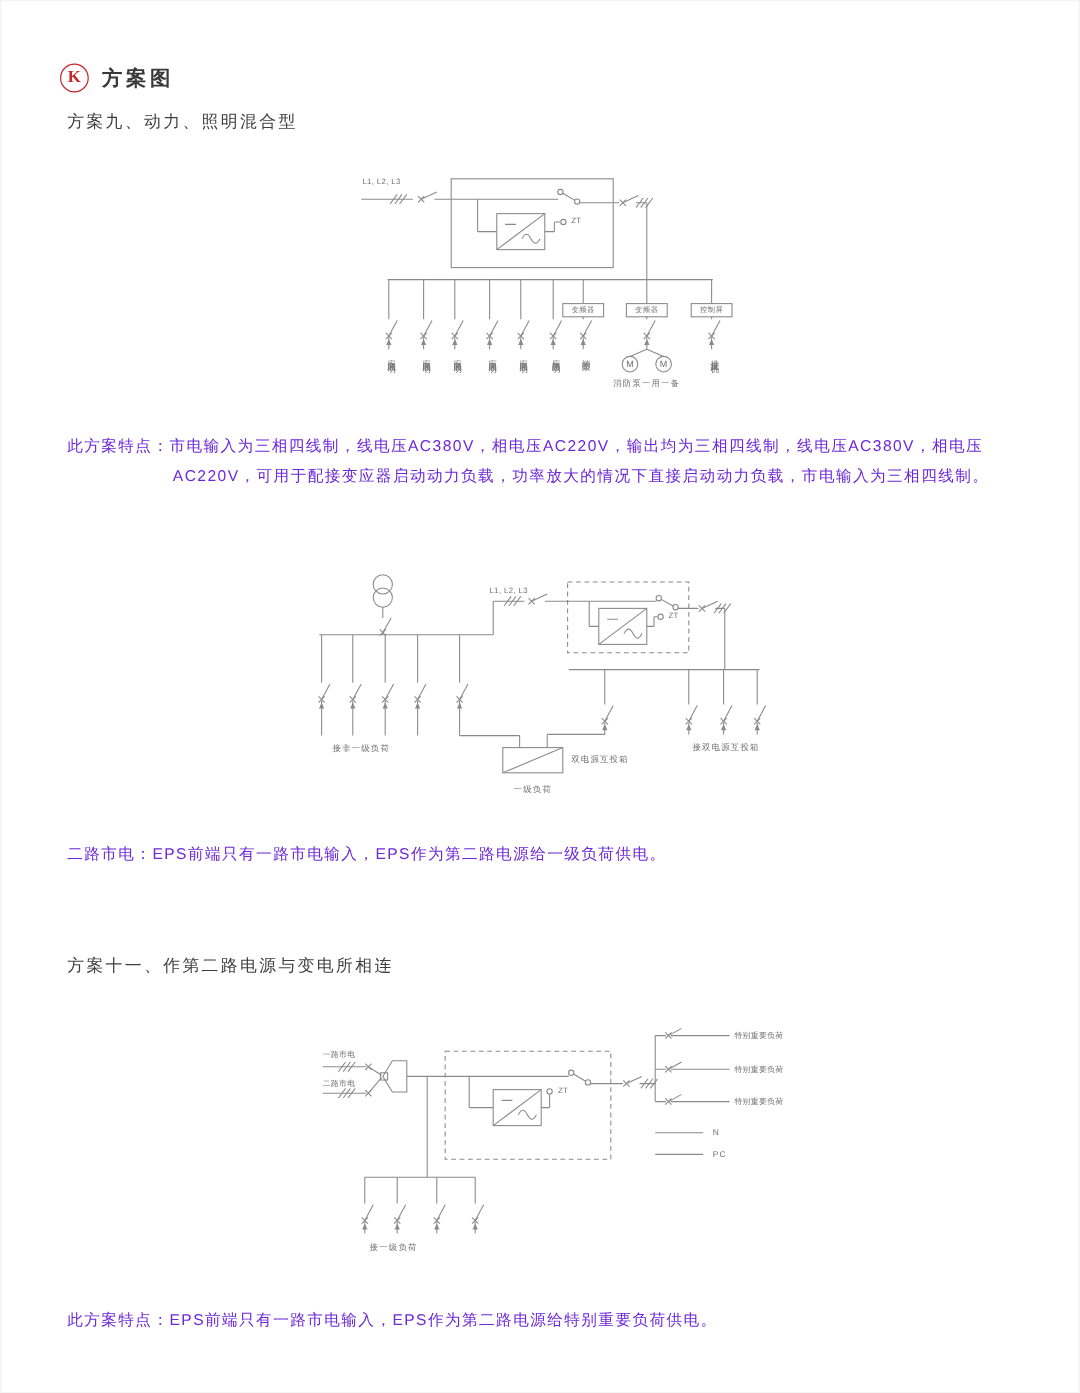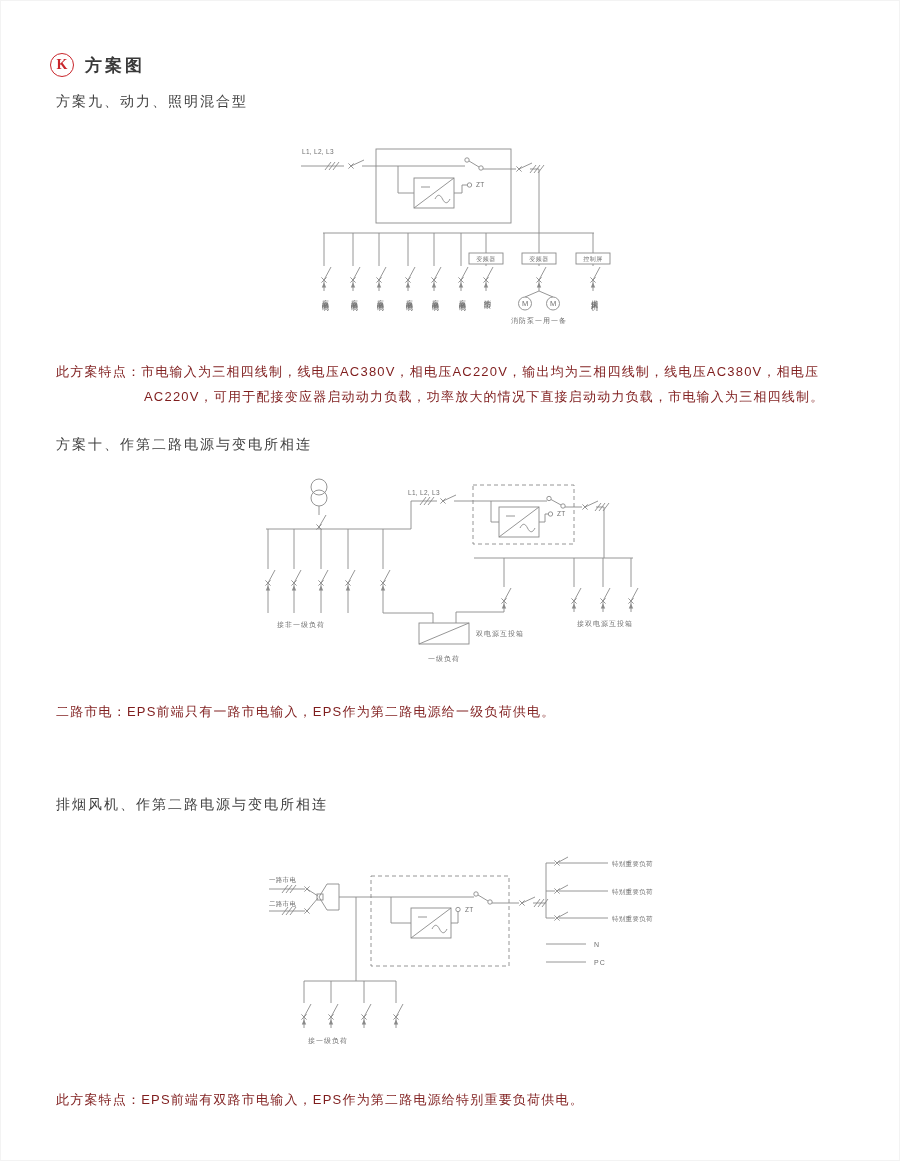--- a/index.html
+++ b/index.html
@@ -7,21 +7,21 @@
         font-family:"Liberation Sans","DejaVu Sans",sans-serif;border:1px solid #f3f3f3;box-sizing:border-box;}
 
   
   .logo{position:absolute;left:49px;top:52px;width:22px;height:22px;border:1.5px solid #c9252b;
         border-radius:50%;display:flex;align-items:center;justify-content:center;}
   .logo span{font-family:"Liberation Serif","DejaVu Serif",serif;font-weight:bold;font-size:14px;color:#c9252b;}
   .page-title{position:absolute;left:84px;top:53px;font-size:17px;font-weight:bold;color:#3a3a3a;letter-spacing:3px;}
 
   .scheme-heading{position:absolute;left:55px;font-size:14px;color:#3f3f3f;letter-spacing:2px;text-align:center;}
 
-  .feature{position:absolute;left:55px;font-size:13px;color:#7f1d1d;letter-spacing:1.2px;line-height:25px;white-space:nowrap;}
+  .feature{position:absolute;left:55px;font-size:13px;color:#6d28d9;letter-spacing:1.2px;line-height:25px;white-space:nowrap;}
   .feature .indent{margin-left:88px;}
 
   
   .diag{position:absolute;}
   .diag svg{position:absolute;left:0;top:0;}
   svg line,svg rect,svg path,svg circle,svg polygon{stroke:#8a8a8a;fill:none;stroke-width:.9;}
   svg .f{fill:#8a8a8a;stroke:none;}
   svg .w{fill:#ffffff;stroke:#8a8a8a;}
   svg .dsh{stroke-dasharray:4 3;}
 
@@ -161,21 +161,20 @@
     <div class="mlab" style="left:250.5px;top:156px">M</div>
     <div class="dlab" style="left:215px;top:173px">消防泵一用一备</div>
     <div class="vlab" style="left:293px;top:151px">排烟风机</div>
   </div>
 
   <div class="feature" style="top:358px">
     <div><span>此方案特点：</span><span>市电输入为三相四线制，线电压AC380V，相电压AC220V，输出均为三相四线制，线电压AC380V，相电压</span></div>
     <div class="indent"><span>AC220V，可用于配接变应器启动动力负载，功率放大的情况下直接启动动力负载，市电输入为三相四线制。</span></div>
   </div>
 
-  <div class="scheme-heading" style="top:435px">方案十、作第二路电源与变电所相连</div>
 
   <div class="diag" style="left:250px;top:468px;width:410px;height:215px">
     <svg width="410" height="215">
       <g>
         <use href="#xfmr" x="68" y="18"></use>
         <line x1="68" y1="37" x2="68" y2="46"></line>
           <line x1="68" y1="58" x2="75" y2="46"></line>
           <use href="#xm" x="68" y="58"></use>
           <line x1="68" y1="58" x2="68" y2="60"></line>
       </g>
@@ -254,21 +253,21 @@
     <div class="dlab" style="left:26px;top:151px">接非一级负荷</div>
     <div class="dlab" style="left:225px;top:160px">双电源互投箱</div>
     <div class="dlab" style="left:164px;top:185px;width:58px;text-align:center">一级负荷</div>
     <div class="dlab" style="left:326px;top:150px">接双电源互投箱</div>
   </div>
 
   <div class="feature" style="top:698px">
     <div><span>二路市电：EPS前端只有一路市电输入，EPS作为第二路电源给一级负荷供电。</span></div>
   </div>
 
-  <div class="scheme-heading" style="top:795px">排烟风机、作第二路电源与变电所相连</div>
+  <div class="scheme-heading" style="top:795px">方案十一、作第二路电源与变电所相连</div>
 
   <div class="diag" style="left:260px;top:852px;width:400px;height:210px">
     <svg width="400" height="210">
       <g>
         <line x1="8" y1="36" x2="44" y2="36"></line>
           <use href="#sl3" x="24" y="36"></use>
           <use href="#xm" x="46" y="36"></use>
           <line x1="46" y1="36" x2="57" y2="43"></line>
       </g>
       <g>
@@ -338,16 +337,16 @@
     <div class="dlab s" style="left:204px;top:52px">ZT</div>
     <div class="dlab s" style="left:351px;top:6px">特别重要负荷</div>
     <div class="dlab s" style="left:351px;top:34px">特别重要负荷</div>
     <div class="dlab s" style="left:351px;top:61px">特别重要负荷</div>
     <div class="dlab" style="left:333px;top:87px">N</div>
     <div class="dlab" style="left:333px;top:105px">PC</div>
     <div class="dlab" style="left:47px;top:183px">接一级负荷</div>
   </div>
 
   <div class="feature" style="top:1086px">
-    <div><span>此方案特点：EPS前端有双路市电输入，EPS作为第二路电源给特别重要负荷供电。</span></div>
+    <div><span>此方案特点：EPS前端只有一路市电输入，EPS作为第二路电源给特别重要负荷供电。</span></div>
   </div>
 
 </div>
 
 </body></html>

